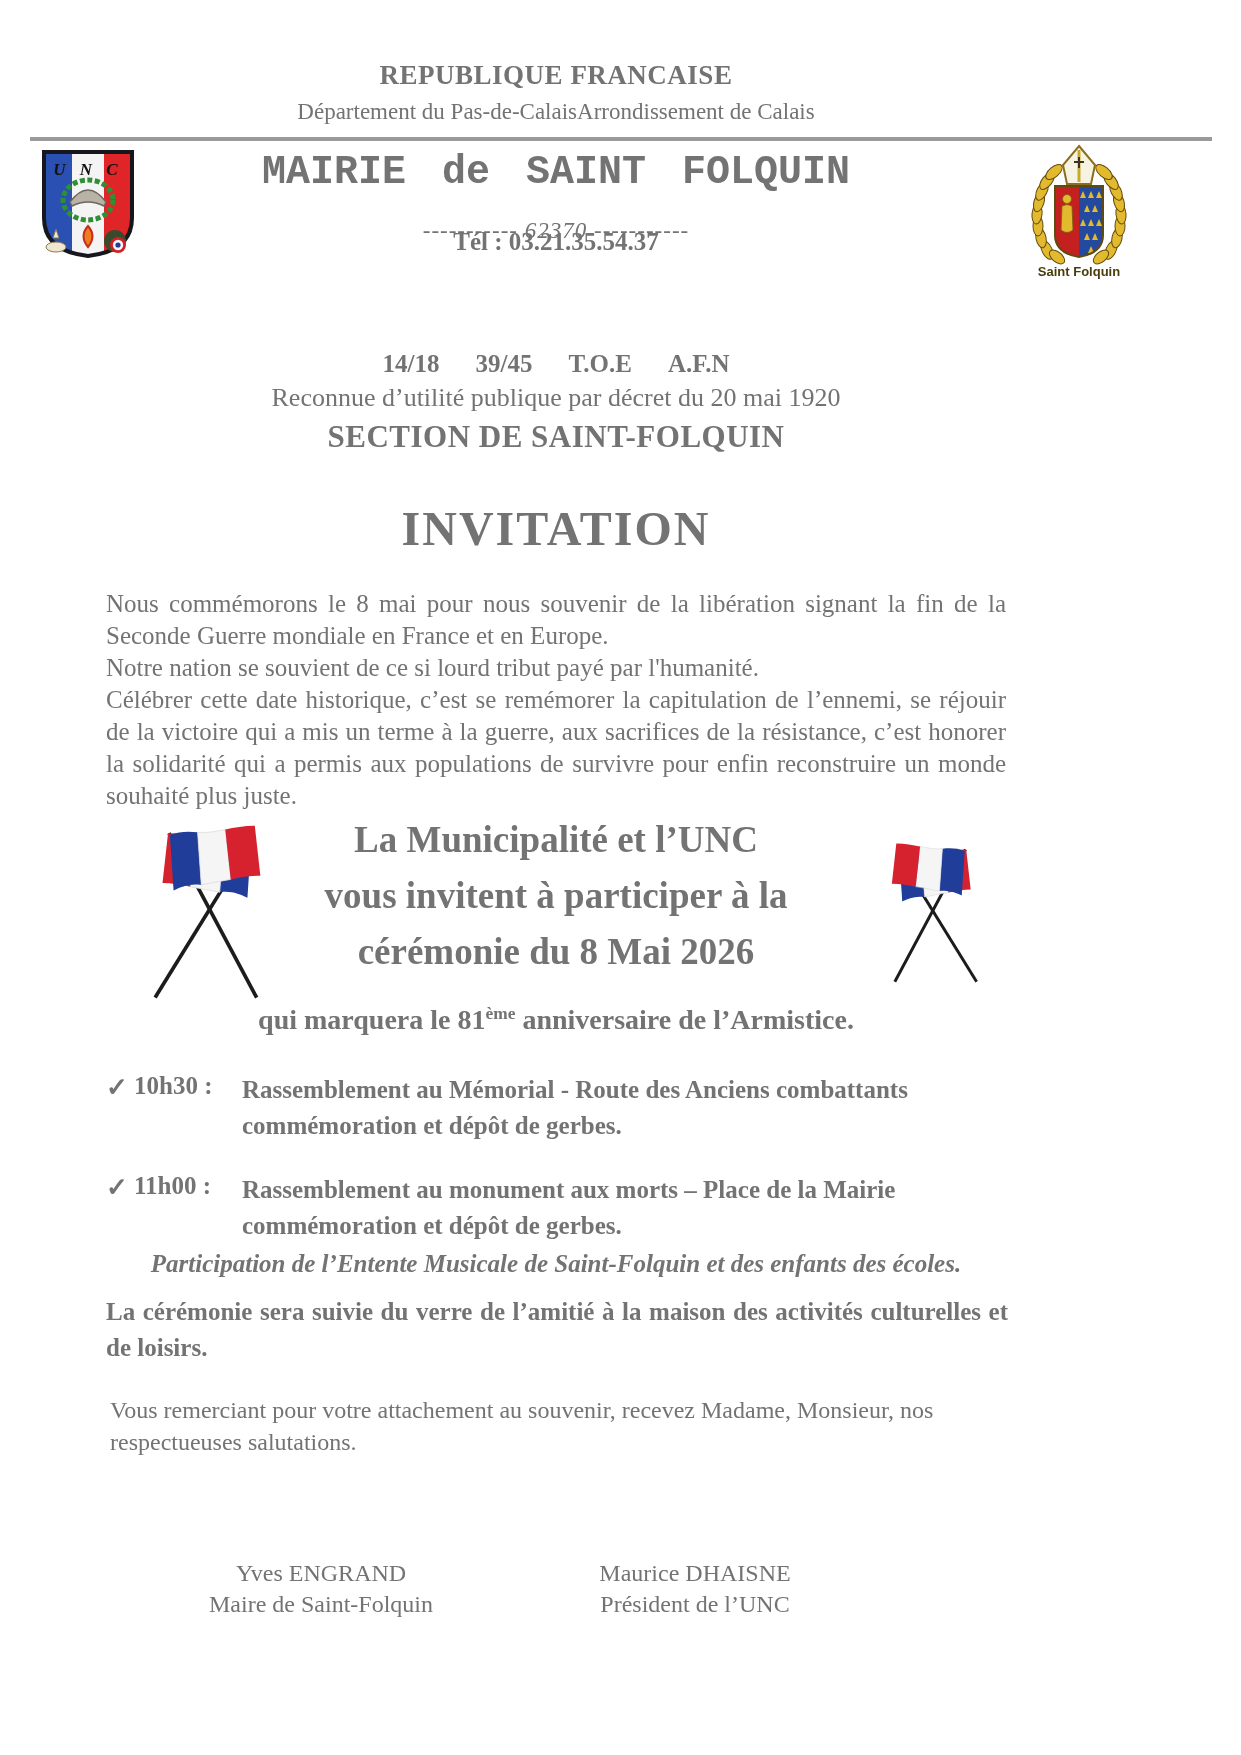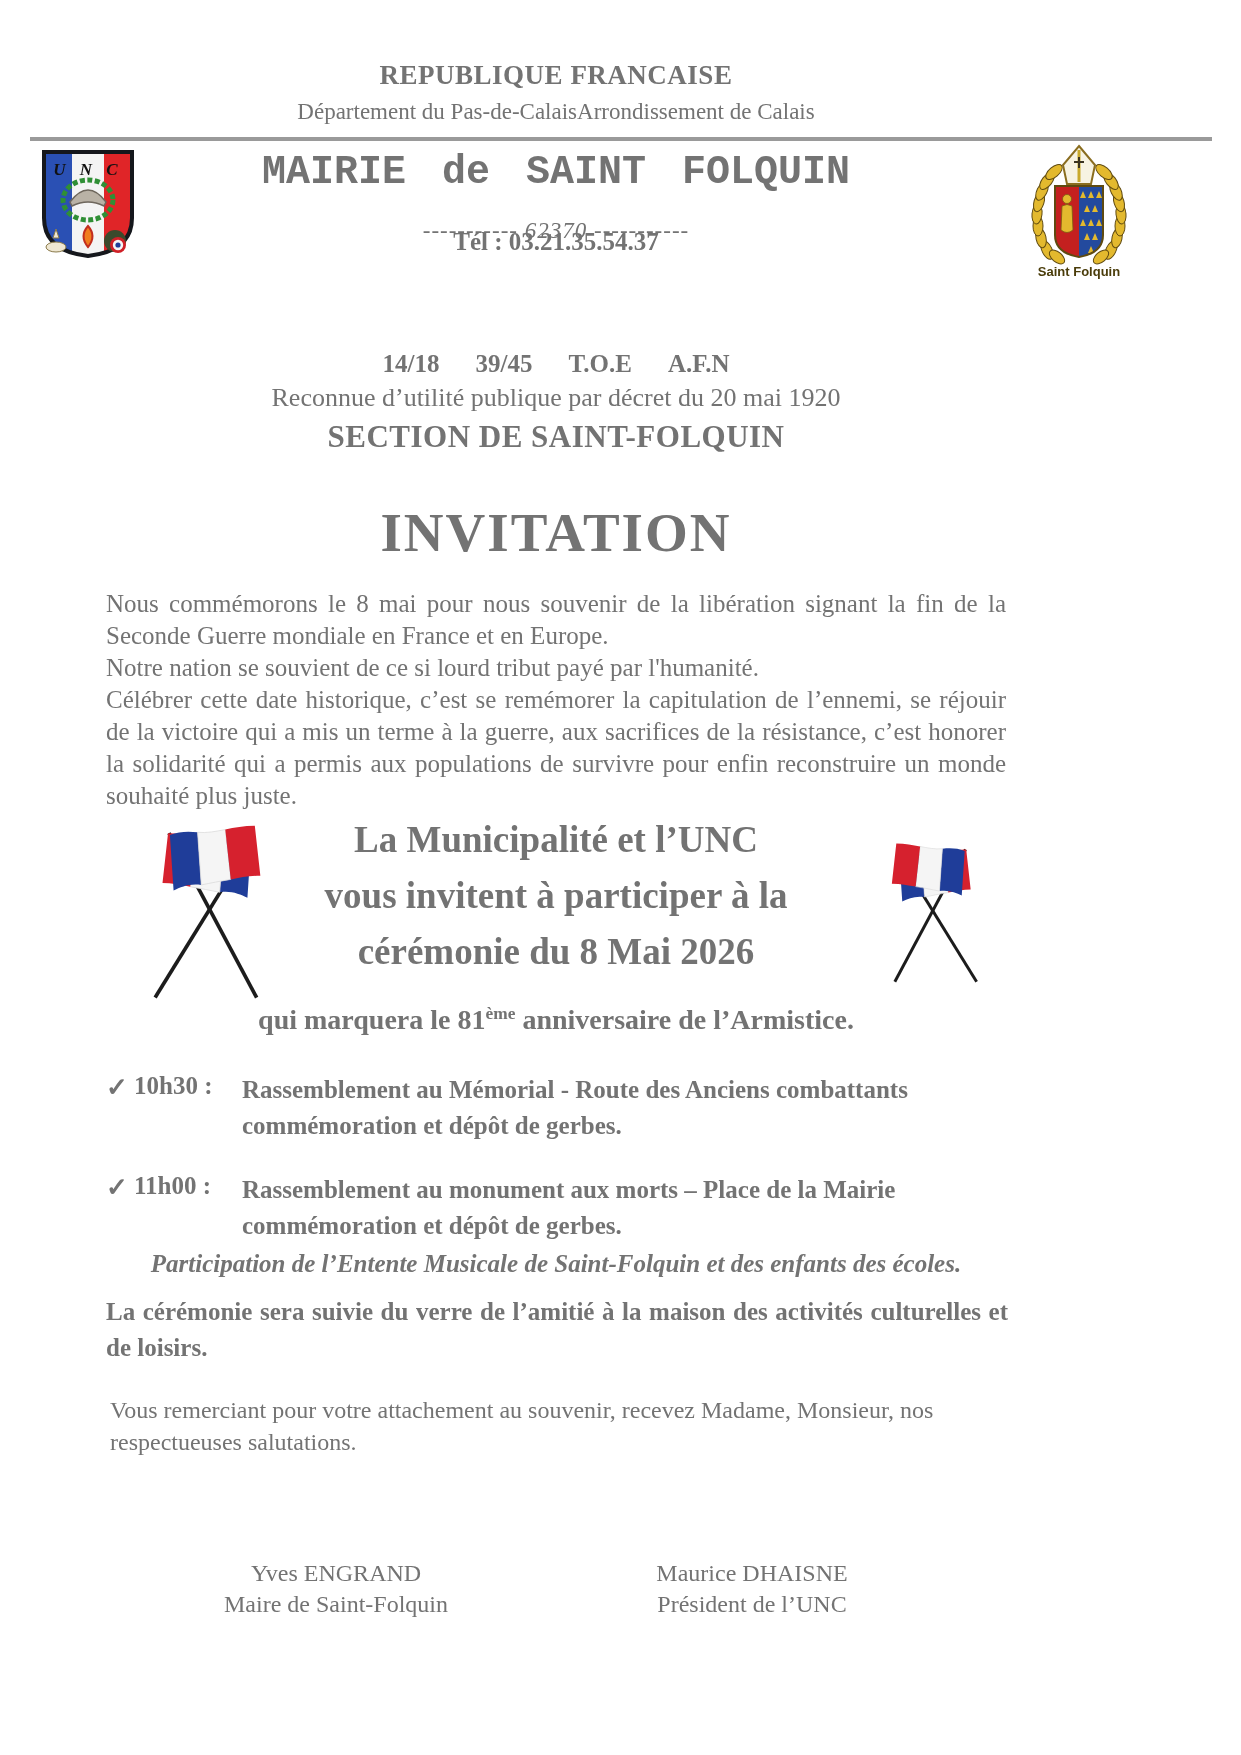--- a/index.html
+++ b/index.html
@@ -18,21 +18,21 @@
 
   .mairie-title { top:150px; font-size:40px; font-weight:bold; word-spacing:12px;font-family:Liberation Mono, monospace; }
   .mairie-cp    { top:218px; font-size:23px; font-style:italic; letter-spacing:1px; }
   .mairie-tel   { top:228px; font-size:25px; font-weight:bold; }
 
   .unc-title  { top:303px; font-size:34px; font-weight:bold; }
   .wars       { top:350px; display:flex; justify-content:center; gap:36px; font-size:25px; font-weight:bold; }
   .recon      { top:383px; font-size:26px; }
   .section    { top:419px; font-size:31px; font-weight:bold; letter-spacing:0.5px; }
 
-  .inv-title  { top:501px; font-size:55px; font-weight:bold; letter-spacing:2px; }
+  .inv-title  { top:501px; font-size:48px; font-weight:bold; letter-spacing:2px; }
 
   .intro      { top:588px; left:106px; width:900px; font-size:25px; line-height:32px; }
   .intro p    { text-align:justify; }
   .intro p.noj{ text-align:left; }
 
   .announce   { top:812px; font-size:37px; font-weight:bold; line-height:56px; }
 
   .anniv      { top:1004px; font-size:28px; font-weight:bold; }
   .anniv sup  { font-size:0.62em; }
 
@@ -41,21 +41,21 @@
   .sched-2    { top:1172px; }
   .check      { width:28px; font-size:26px; }
   .time       { width:108px; }
   .sched-text { flex:1; line-height:36px; }
 
   .participation { top:1250px; font-size:25px; font-weight:bold; font-style:italic; }
   .reception  { top:1294px; left:106px; width:902px; font-size:25px; font-weight:bold; line-height:36px; text-align:justify; }
   .closing    { top:1394px; left:110px; width:884px; font-size:24px; line-height:32px; }
   .valediction{ top:1478px; font-size:40px; font-style:italic; letter-spacing:1px; font-family:"DejaVu Serif", cursive; }
 
-  .sigs       { top:1558px; left:106px; width:900px; display:flex; gap:96px; padding-left:70px; font-size:24px; line-height:31px; }
+  .sigs       { top:1558px; left:91px; width:900px; display:flex; gap:54px; padding-left:70px; font-size:24px; line-height:31px; }
   .sig        { width:320px; text-align:center; }
 
   .unc-logo   { top:148px; left:40px; }
   .sf-crest   { top:142px; left:1024px; }
   .flags-left { top:824px; left:118px; }
   .flags-right{ top:842px; left:856px; transform:scaleX(-1); }
 </style>
 </head>
 <body>
 

